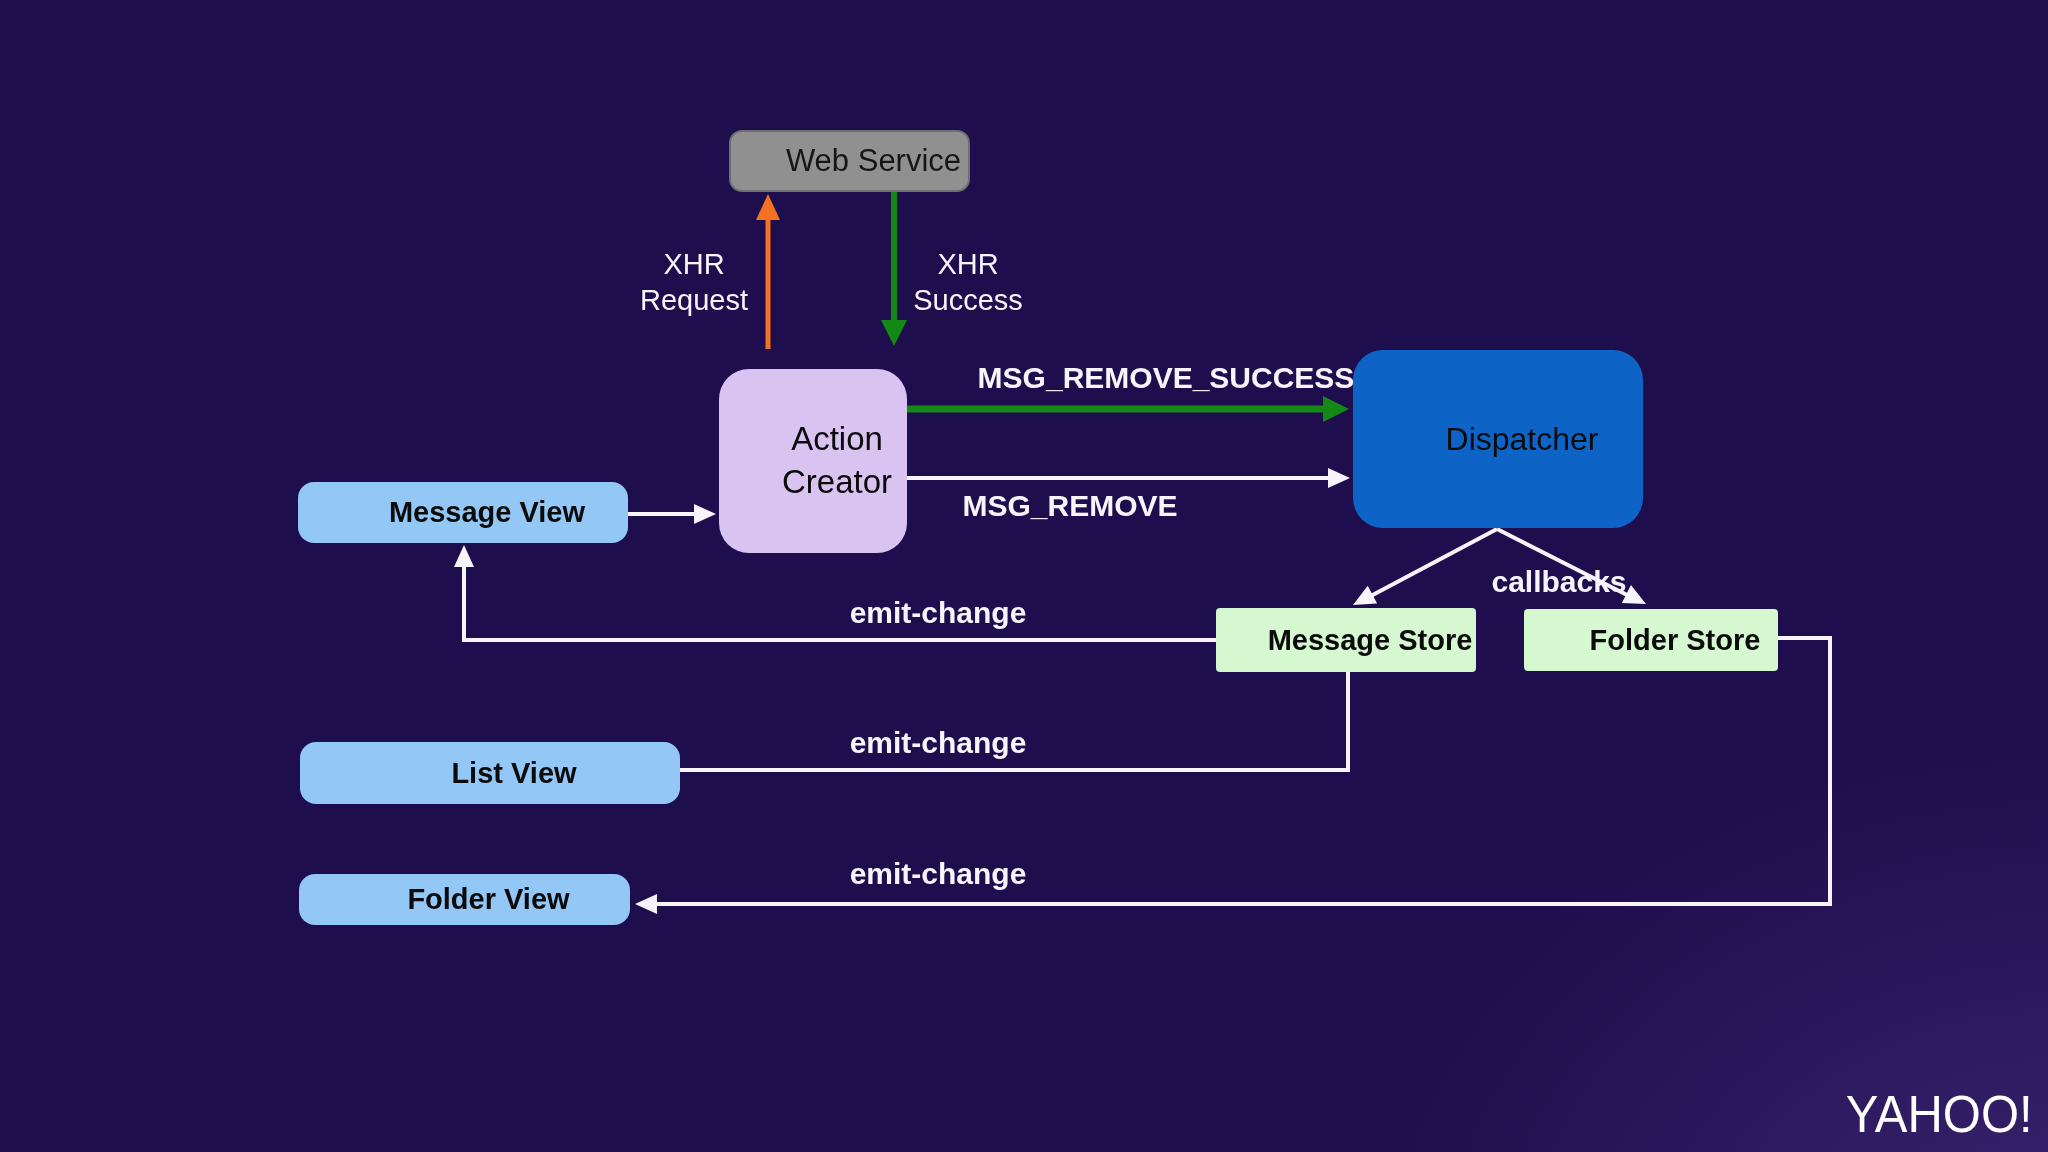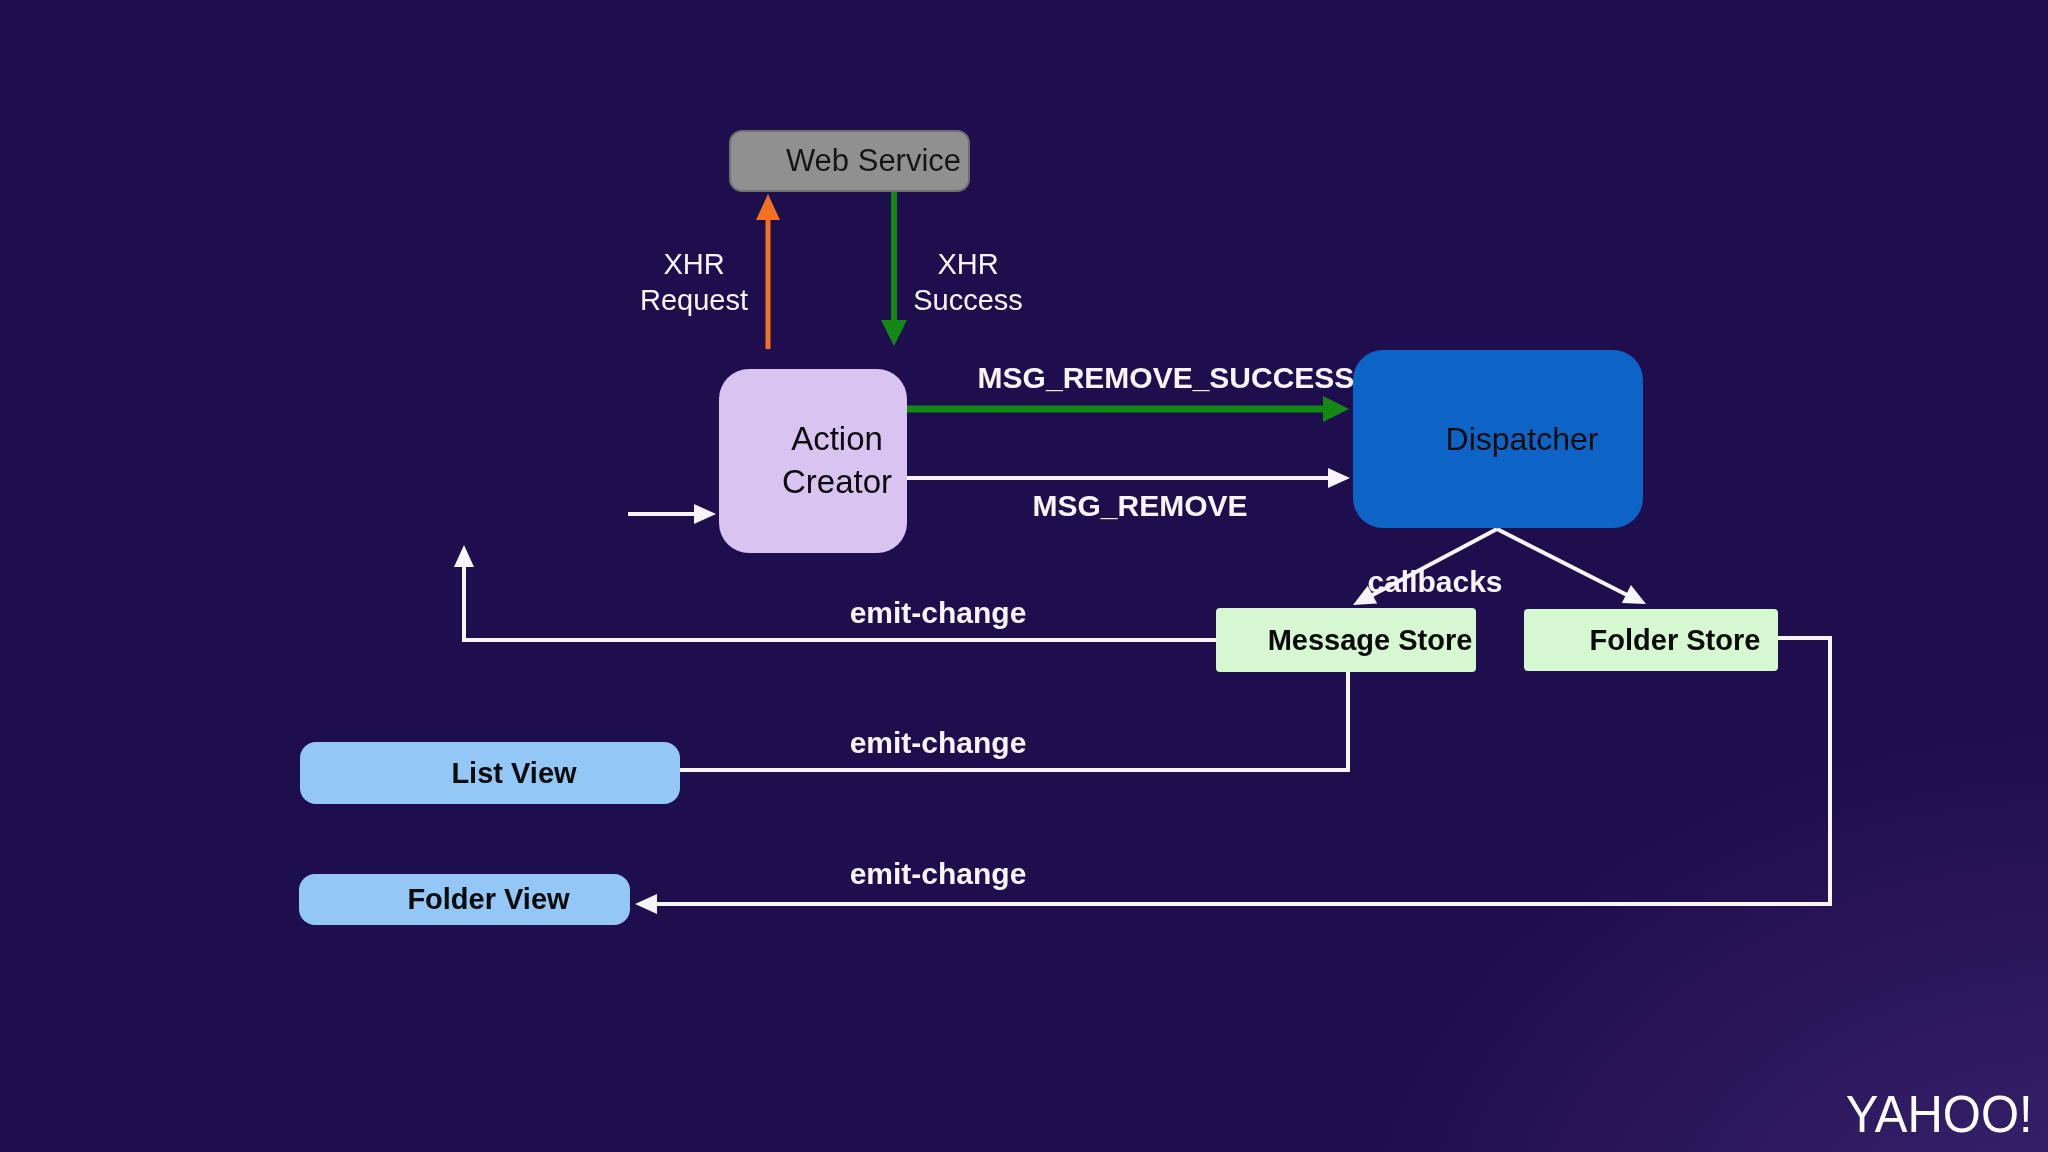--- a/index.html
+++ b/index.html
@@ -94,20 +94,23 @@
 
   <div class="node creator" style="left:719px;top:349px;width:188px;height:184px;">
     <span>Action
 Creator</span>
   </div>
 
   <div class="node dispatcher" style="left:1353px;top:350px;width:290px;height:178px;">
     <span>Dispatcher</span>
   </div>
 
+  <div class="node view" style="left:298px;top:482px;width:330px;height:61px;">
+    <span>Message View</span>
+  </div>
 
   <div class="node view" style="left:300px;top:742px;width:380px;height:62px;">
     <span>List View</span>
   </div>
 
   <div class="node view" style="left:299px;top:874px;width:331px;height:51px;">
     <span>Folder View</span>
   </div>
 
   <div class="node store" style="left:1216px;top:608px;width:260px;height:64px;">
@@ -119,23 +122,23 @@
   </div>
 
   <div class="edge-label reg" style="left:694px;top:283px;">XHR
 Request</div>
 
   <div class="edge-label reg" style="left:968px;top:283px;">XHR
 Success</div>
 
   <div class="edge-label bold" style="left:1166px;top:378px;text-align:right;">MSG_REMOVE_SUCCESS</div>
 
-  <div class="edge-label bold" style="left:1140px;top:506px;text-align:center;">MSG_REMOVE</div>
+  <div class="edge-label bold" style="left:1070px;top:506px;text-align:center;">MSG_REMOVE</div>
 
-  <div class="edge-label bold" style="left:1435px;top:582px;">callbacks</div>
+  <div class="edge-label bold" style="left:1559px;top:582px;">callbacks</div>
 
   <div class="edge-label bold" style="left:938px;top:613px;">emit-change</div>
 
   <div class="edge-label bold" style="left:938px;top:743px;">emit-change</div>
 
   <div class="edge-label bold" style="left:938px;top:874px;">emit-change</div>
 
   <div class="logo">YAHOO!</div>
 
 </div>

